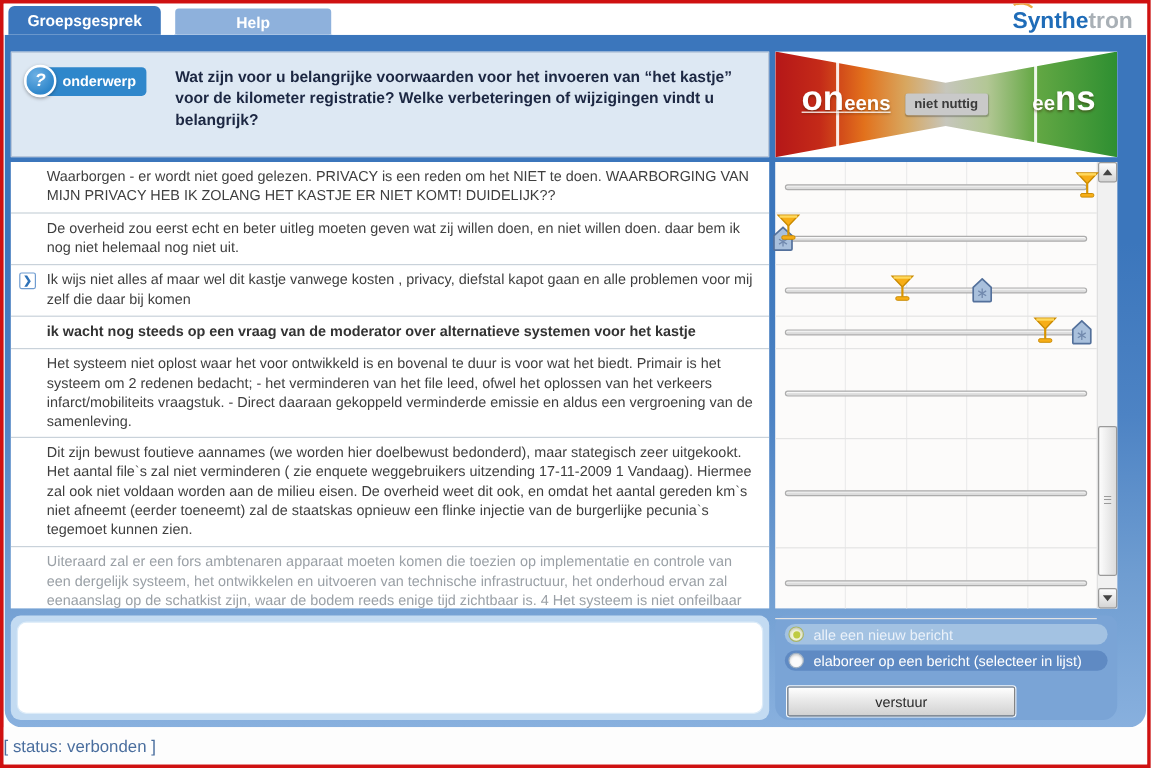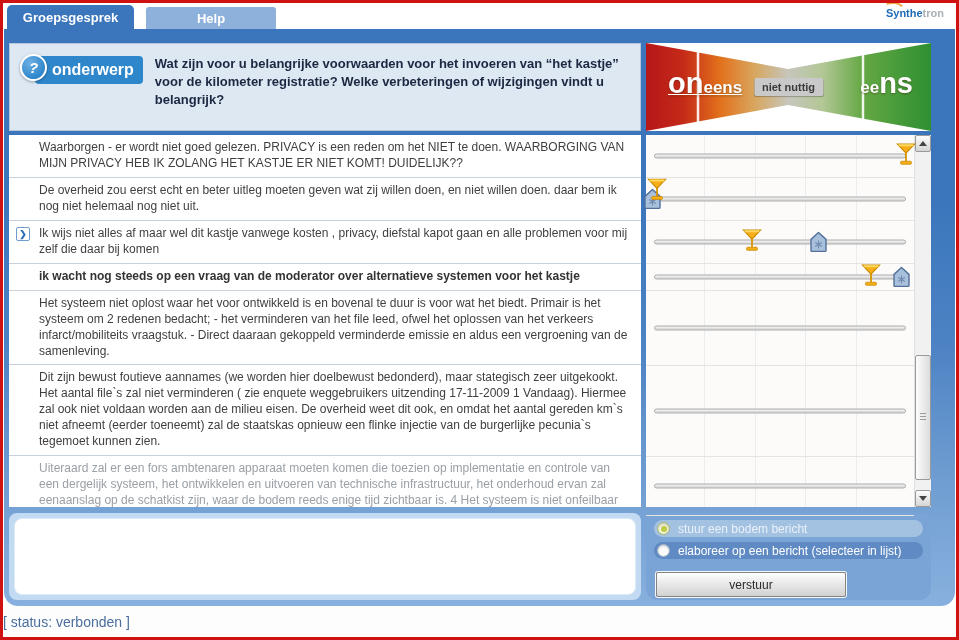--- a/index.html
+++ b/index.html
@@ -4,42 +4,42 @@
 <style>
   html,body{margin:0;padding:0;background:#e8e8e8;}
   *{box-sizing:border-box;font-family:"Liberation Sans",sans-serif;}
   .screen{width:959px;height:640px;border:3px solid #cf1111;background:#fff;padding:0;display:flex;flex-direction:column;overflow:hidden;}
 
   
   .tabbar{height:26px;background:#fff;position:relative;display:flex;align-items:flex-end;padding-left:4px;flex:0 0 auto;}
   .tab{height:24px;display:flex;align-items:center;justify-content:center;font-size:13px;font-weight:bold;border-radius:5px 5px 0 0;cursor:pointer;}
   .tab.active{width:127px;background:#3b76bc;color:#fff;}
   .tab.help{width:134px;background:#8eb1dc;color:#fff;border:2px solid #fff;border-bottom:none;margin-left:10px;}
-  .logo{position:absolute;right:12px;top:4px;font-size:11px;font-weight:bold;letter-spacing:0;}
+  .logo{position:absolute;right:12px;top:4px;font-size:19px;font-weight:bold;letter-spacing:0;}
   .logo .p1{color:#1f6cb8;}
   .logo .p2{color:#a9b0b6;font-weight:bold;}
   .logo-arc{position:absolute;left:-3px;top:-5px;width:22px;height:14px;border:2px solid transparent;border-top:2px solid #eda73e;border-radius:50%;transform:rotate(8deg);}
 
   
   .bluebox{height:577px;flex:0 0 auto;margin:0 1px;border-radius:0 0 14px 14px;
     background:linear-gradient(to bottom,#3b76bc 0%,#3b76bc 30%,#4d83c4 55%,#6f9dd1 78%,#88b0de 100%);
     padding:14px 5px 6px 5px;}
   .row{display:flex;align-items:stretch;}
   .row.top{height:88px;margin-bottom:4px;}
   .row.main{height:372px;margin-bottom:6px;}
   .row.bottom{height:87px;}
 
   
   .question-panel{width:632px;background:#dde8f3;border:1px solid #b7c6da;display:flex;gap:12px;padding:10px 12px;}
   .topic-tag{flex:0 0 112px;position:relative;height:30px;margin-top:2px;}
   .qicon{position:absolute;left:-2px;top:-2px;width:27px;height:27px;border-radius:50%;
     background:radial-gradient(circle at 35% 30%,#6db0e4,#2f87cb 70%);border:2px solid #fff;
     box-shadow:0 1px 3px rgba(0,0,0,.35);color:#fff;font-weight:bold;font-size:15px;font-style:italic;
     display:flex;align-items:center;justify-content:center;z-index:2;}
-  .tag-label{display:inline-block;margin-left:13px;background:#2f87cb;color:#fff;font-size:16px;font-weight:bold;
+  .tag-label{display:inline-block;margin-left:13px;background:#2f87cb;color:#fff;font-size:12px;font-weight:bold;
     padding:5px 9px 5px 17px;border-radius:4px;}
   .qtext{flex:1;font-size:13px;font-weight:bold;color:#1c2742;line-height:1.4;padding-top:1px;}
 
   
   .scale-panel{width:285px;margin-left:5px;background:#fff;position:relative;overflow:hidden;}
   .scale-panel svg{display:block;}
   .sc-text{position:absolute;color:#fff;font-weight:bold;text-shadow:0 1px 2px rgba(60,30,0,.45);white-space:nowrap;}
   .sc-left{left:22px;top:26px;text-decoration:underline;}
   .sc-right{right:18px;top:26px;}
   .sc-big{font-size:29px;line-height:1;}
@@ -253,21 +253,21 @@
       </div>
     </div>
 
     <div class="row bottom">
       <div class="compose-left">
         <textarea value="" style=""></textarea>
       </div>
       <div class="send-panel">
         <div class="opt opt1">
           <span class="radio checked"></span>
-          <span>stuur een bodem bericht</span>
+          <span>alle een nieuw bericht</span>
         </div>
         <div class="opt opt2">
           <span class="radio"></span>
           <span>elaboreer op een bericht (selecteer in lijst)</span>
         </div>
         <button class="send-btn">verstuur</button>
       </div>
     </div>
   </div>
 

